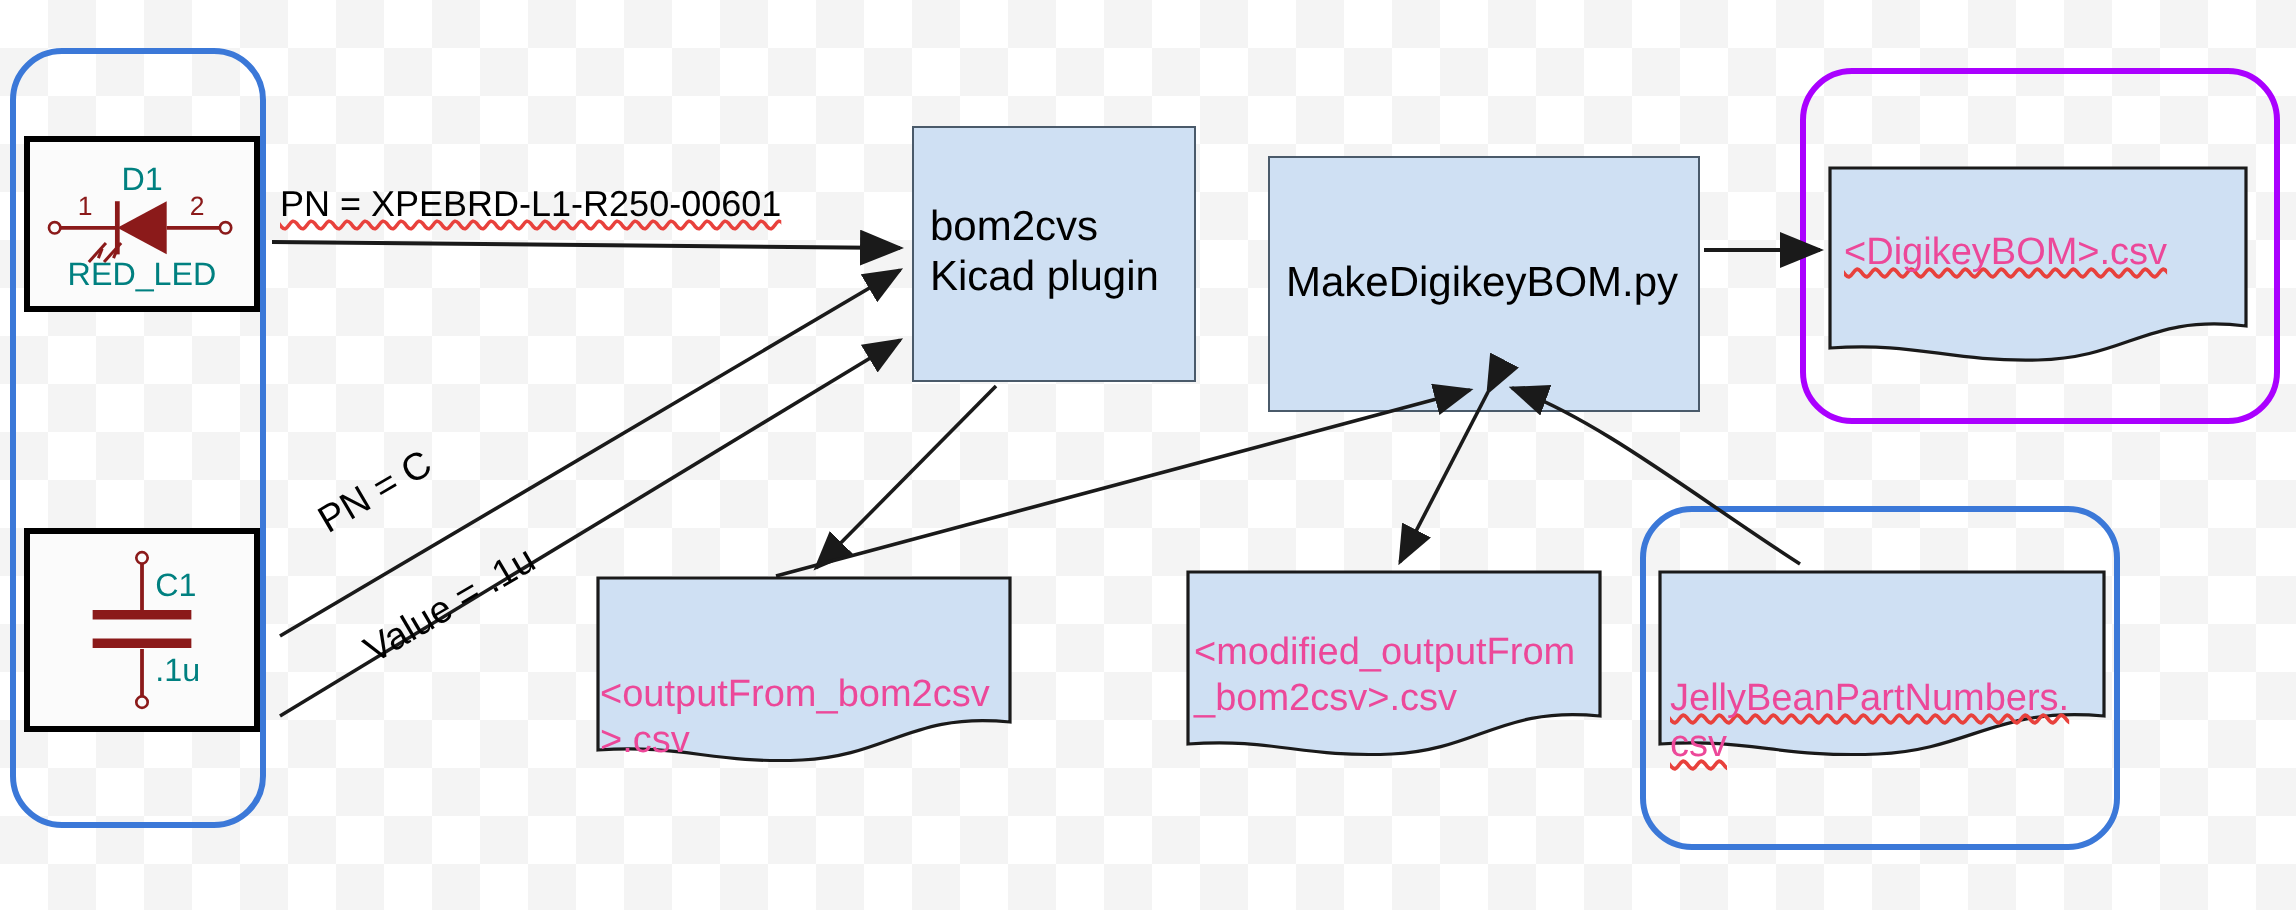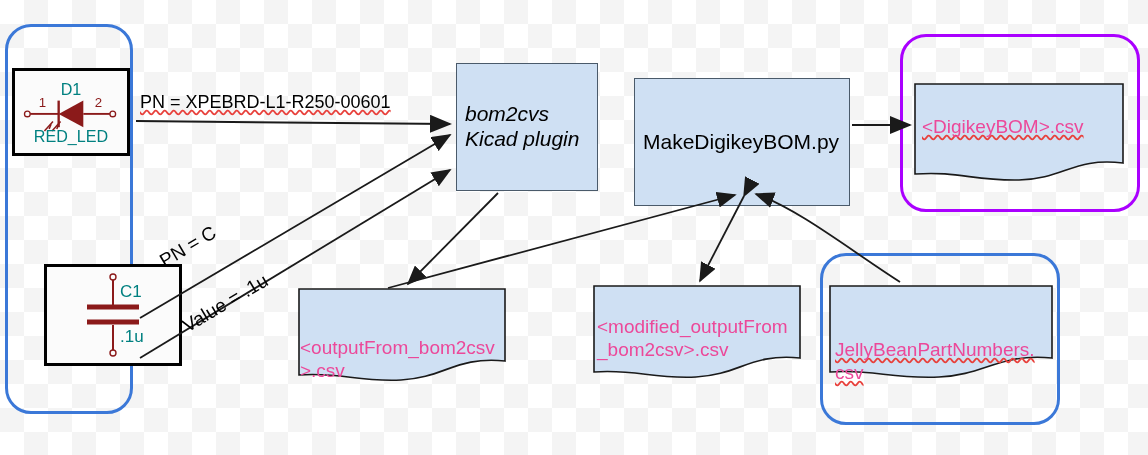--- a/index.html
+++ b/index.html
@@ -84,34 +84,34 @@
       <line x1="40" y1="54" x2="31" y2="64" stroke="#8b1a1a" stroke-width="1.6"></line>
       <line x1="38" y1="57" x2="36" y2="62" stroke="#8b1a1a" stroke-width="1.6"></line>
       <line x1="48" y1="54" x2="39" y2="64" stroke="#8b1a1a" stroke-width="1.6"></line>
       <line x1="46" y1="57" x2="44" y2="62" stroke="#8b1a1a" stroke-width="1.6"></line>
       <text x="29" y="39" text-anchor="middle" font-family="'Liberation Sans',sans-serif" font-size="14" fill="#8b1a1a">1</text>
       <text x="88" y="39" text-anchor="middle" font-family="'Liberation Sans',sans-serif" font-size="14" fill="#8b1a1a">2</text>
       <text x="59" y="76" text-anchor="middle" font-family="'Liberation Sans',sans-serif" font-size="17" fill="#008080">RED_LED</text>
     </svg>
   </div>
 
-  <div class="node symframe" style="left:12px;top:264px;width:138px;height:102px;margin-left:32px;">
+  <div class="node symframe" style="left:12px;top:264px;width:118px;height:102px;">
     <svg width="118" height="102" viewBox="0 0 118 102">
       <line x1="59" y1="16" x2="59" y2="41" stroke="#8b1a1a" stroke-width="2"></line>
       <line x1="59" y1="61" x2="59" y2="86" stroke="#8b1a1a" stroke-width="2"></line>
       <circle cx="59" cy="13" r="3" fill="none" stroke="#8b1a1a" stroke-width="1.4"></circle>
       <circle cx="59" cy="89" r="3" fill="none" stroke="#8b1a1a" stroke-width="1.4"></circle>
       <line x1="33" y1="43" x2="85" y2="43" stroke="#8b1a1a" stroke-width="5"></line>
       <line x1="33" y1="58" x2="85" y2="58" stroke="#8b1a1a" stroke-width="5"></line>
       <text x="66" y="33" font-family="'Liberation Sans',sans-serif" font-size="17" fill="#008080">C1</text>
       <text x="66" y="78" font-family="'Liberation Sans',sans-serif" font-size="17" fill="#008080">.1u</text>
     </svg>
   </div>
 
-  <div class="node proc" style="left:456px;top:63px;width:142px;height:128px;font-style:italic;">
+  <div class="node proc" style="left:456px;top:63px;width:142px;height:128px;">
     <span>bom2cvs Kicad plugin</span>
   </div>
 
   <div class="node proc" style="left:634px;top:78px;width:216px;height:128px;">
     <span>MakeDigikeyBOM.py</span>
   </div>
 
   <div class="doc" style="left:914px;top:83px;width:210px;height:97px;">
     <svg width="210" height="100" viewBox="0 0 210 100">
       <path d="M1,1 L209,1 L209,80 C160,74 150,96 105,97 C60,98 45,88 1,91 Z" fill="#cfe0f3" stroke="#1a1a1a" stroke-width="1.6"></path>

